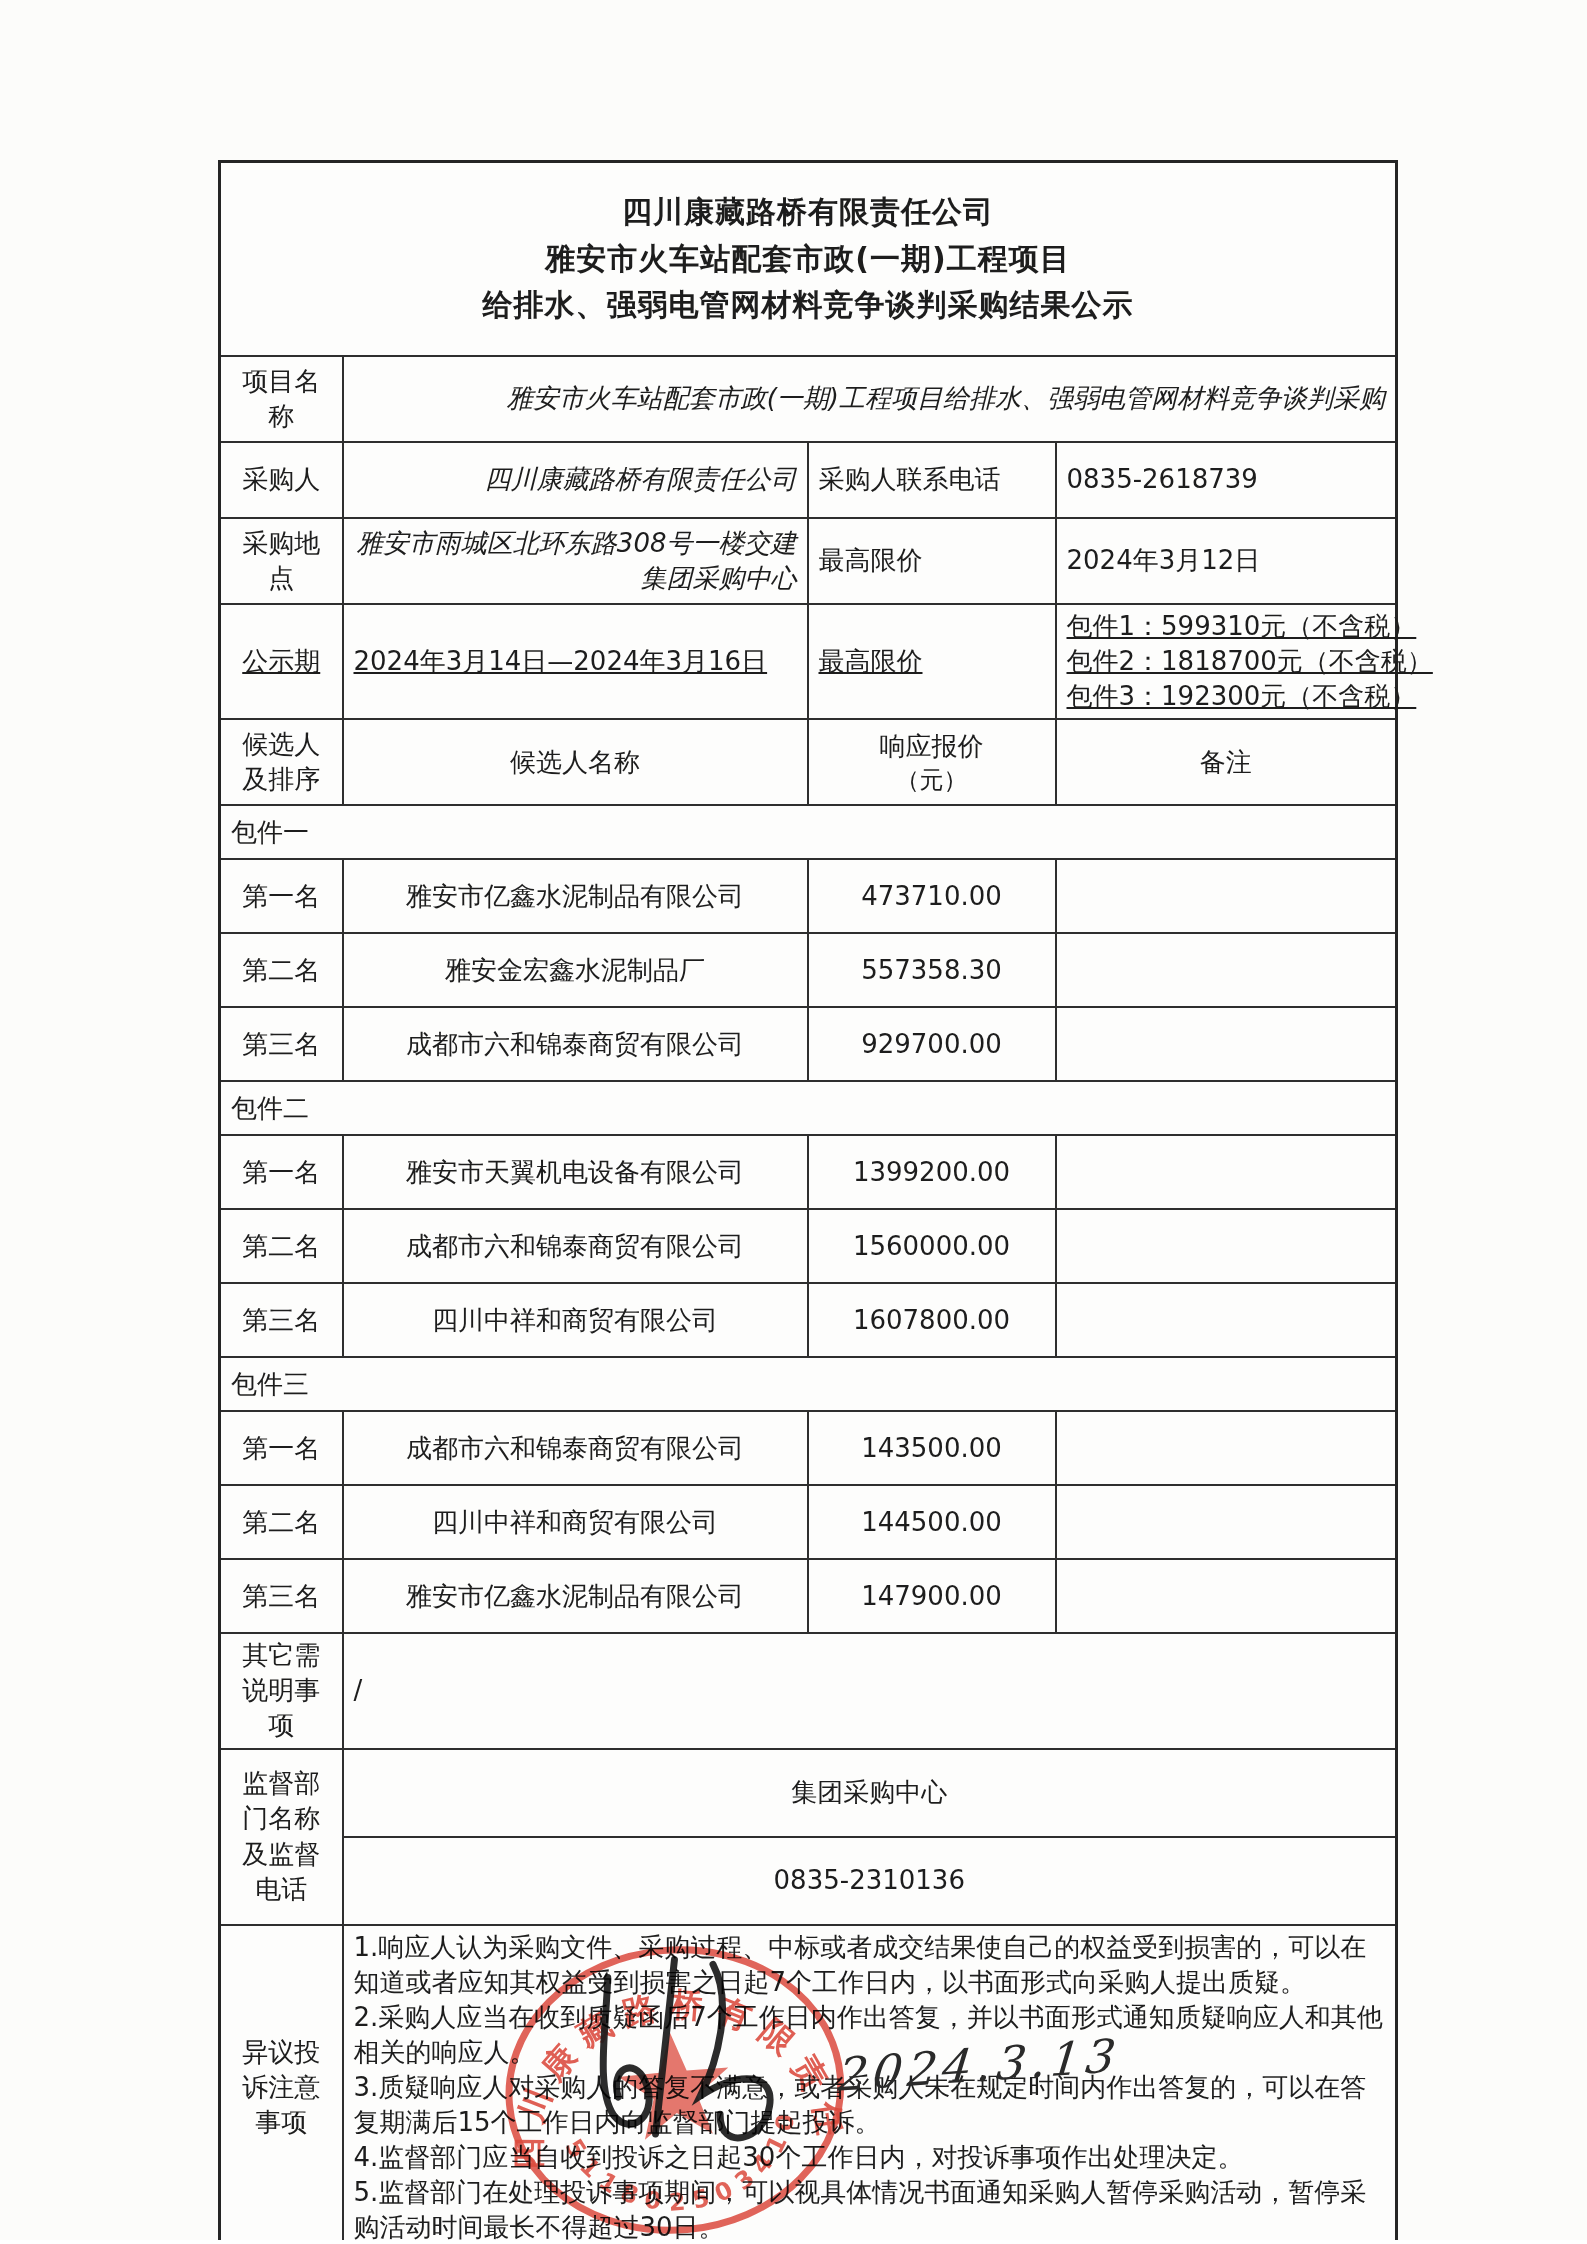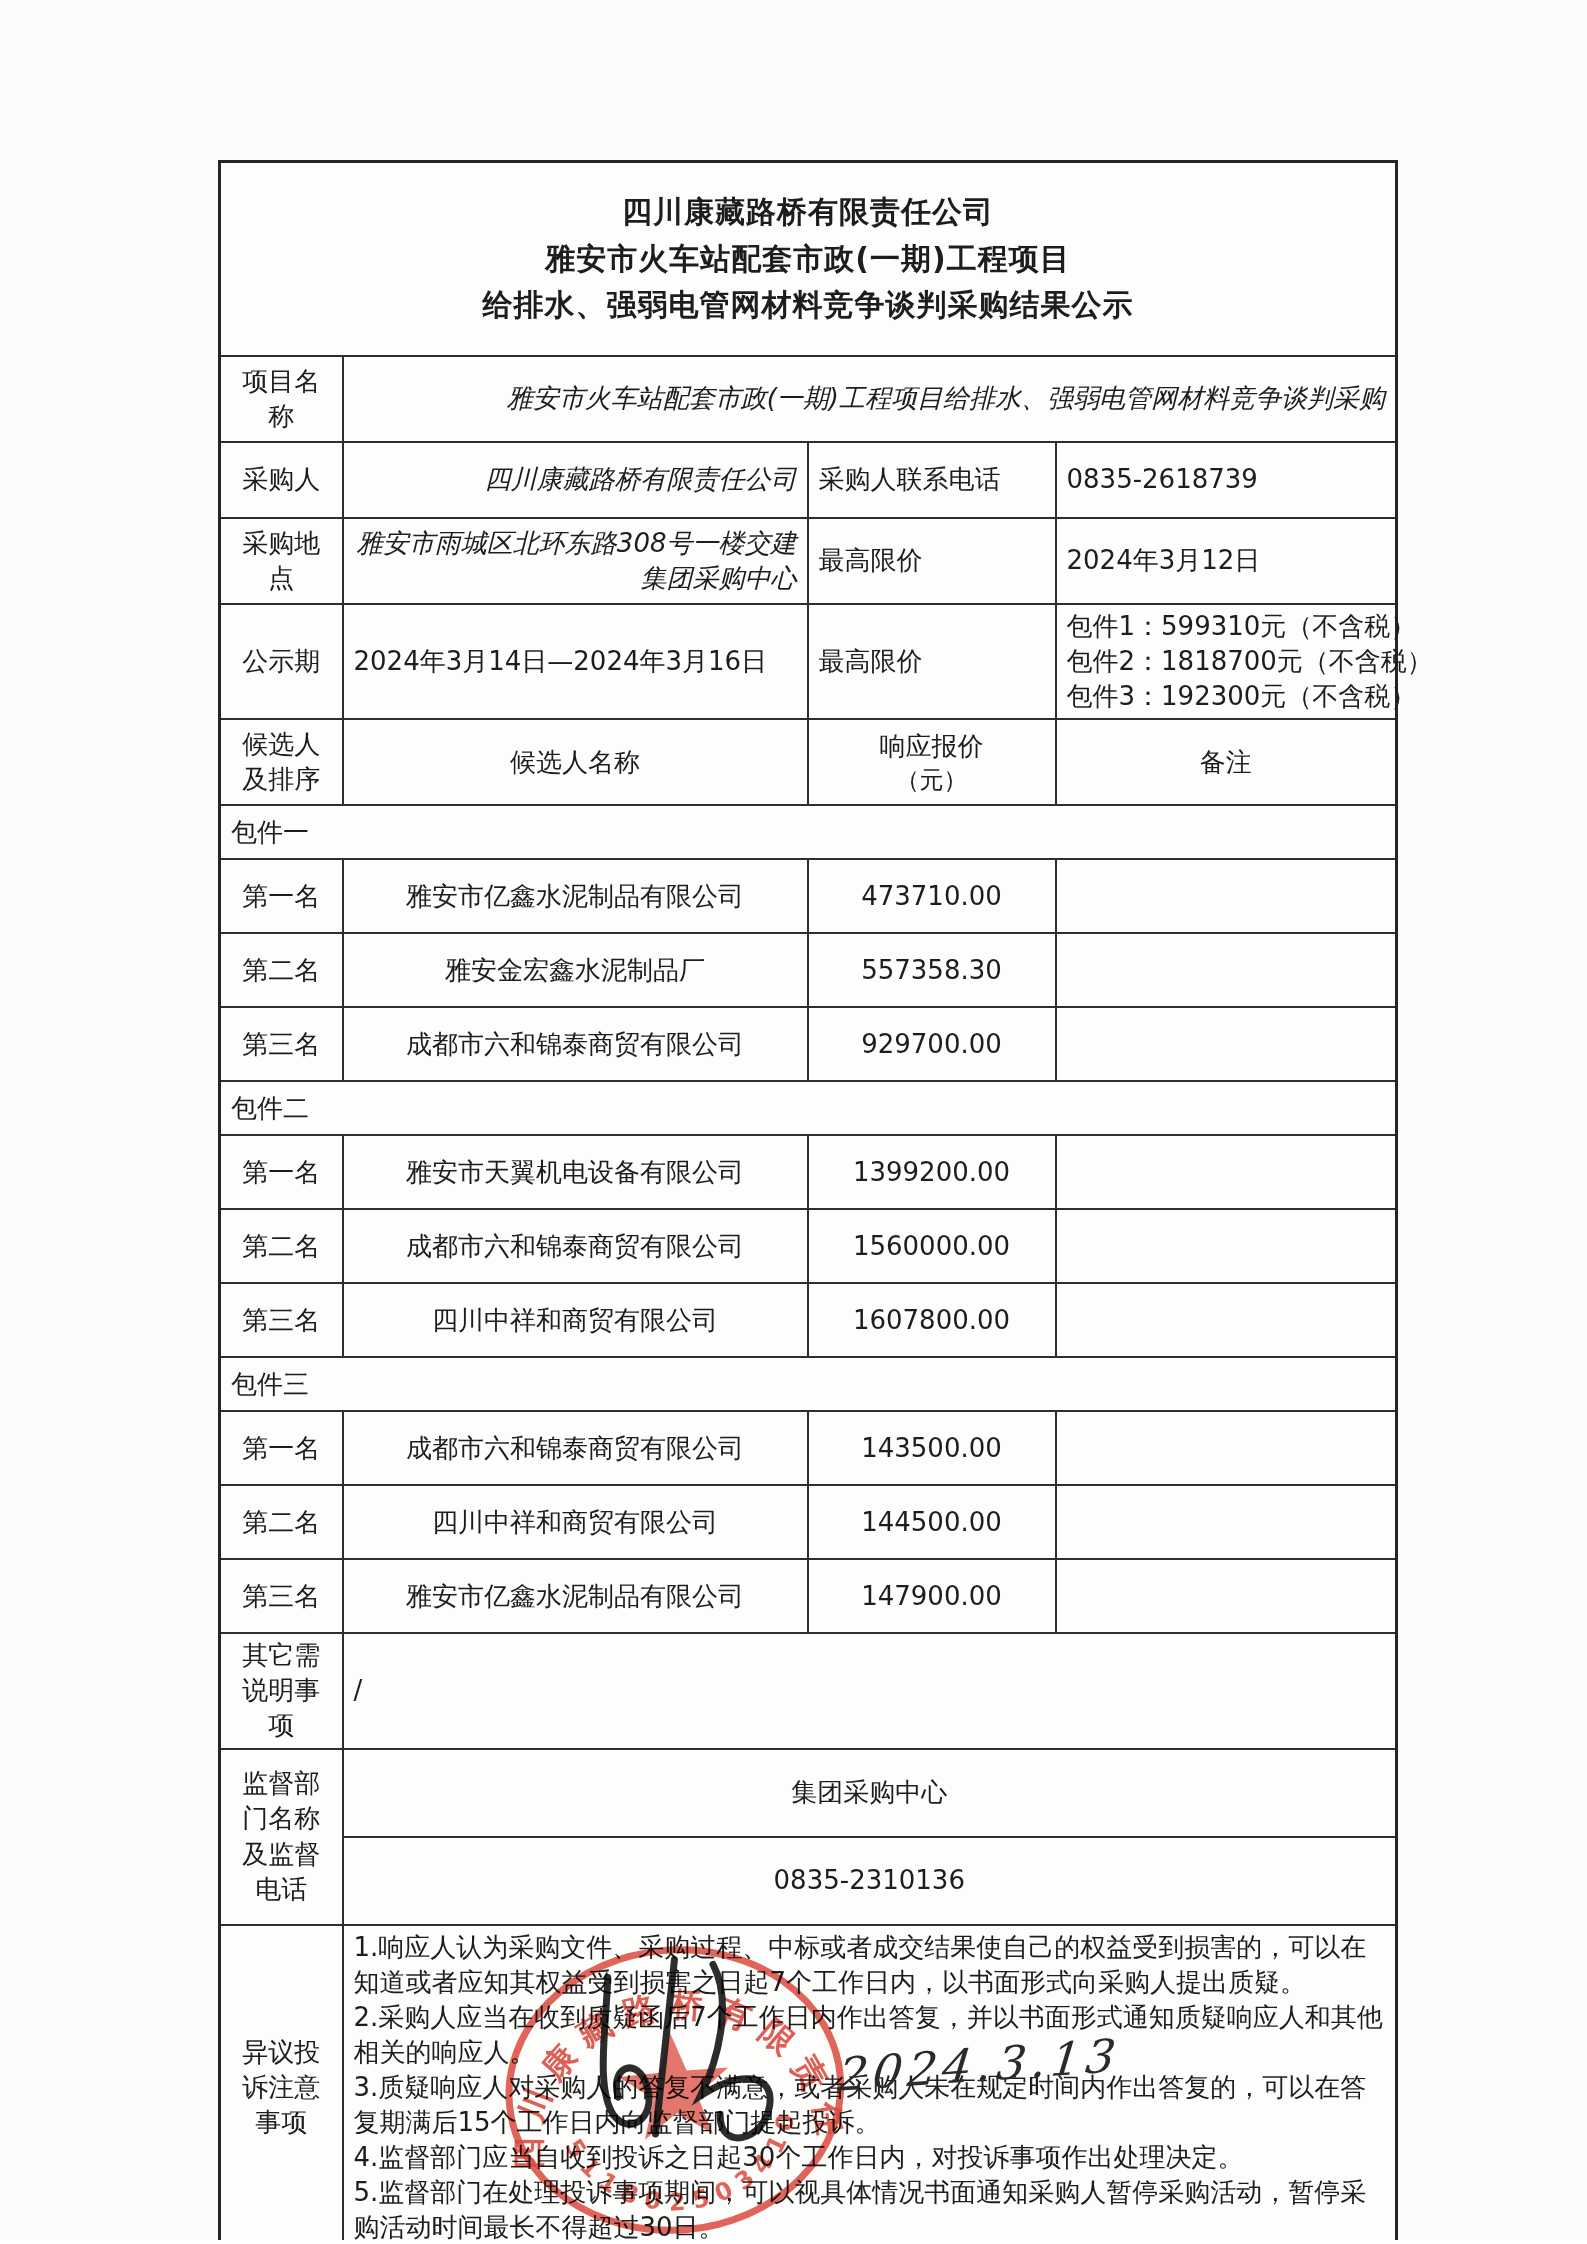--- a/index.html
+++ b/index.html
@@ -27,21 +27,21 @@
     line-height:1.35;
   }
   .r-title td{height:184px;vertical-align:top;padding-top:30px;}
   .title-line{
     text-align:center;font-weight:bold;font-size:30px;
     line-height:1.55;letter-spacing:1px;
   }
   .r-project td{height:76px;}
   .r-buyer td{height:66px;}
   .r-loc td{height:76px;}
-  .r-pub td{height:102px;}
+  .r-pub td{height:102px;text-decoration:underline;}
   .r-chead td{height:76px;text-align:center;}
   .r-pkg td{height:44px;}
   .r-cand td{height:64px;text-align:center;}
   .r-other td{height:76px;}
   .r-sup td{height:78px;text-align:center;}
   .r-obj td{height:290px;}
   .lbl{text-align:center;padding:4px 8px;line-height:1.3;}
   .ctr{text-align:left;}
   .left{text-align:right;padding-left:14px;font-style:italic;}
   .price-lines{padding-left:20px;font-size:25px;line-height:1.5;}

